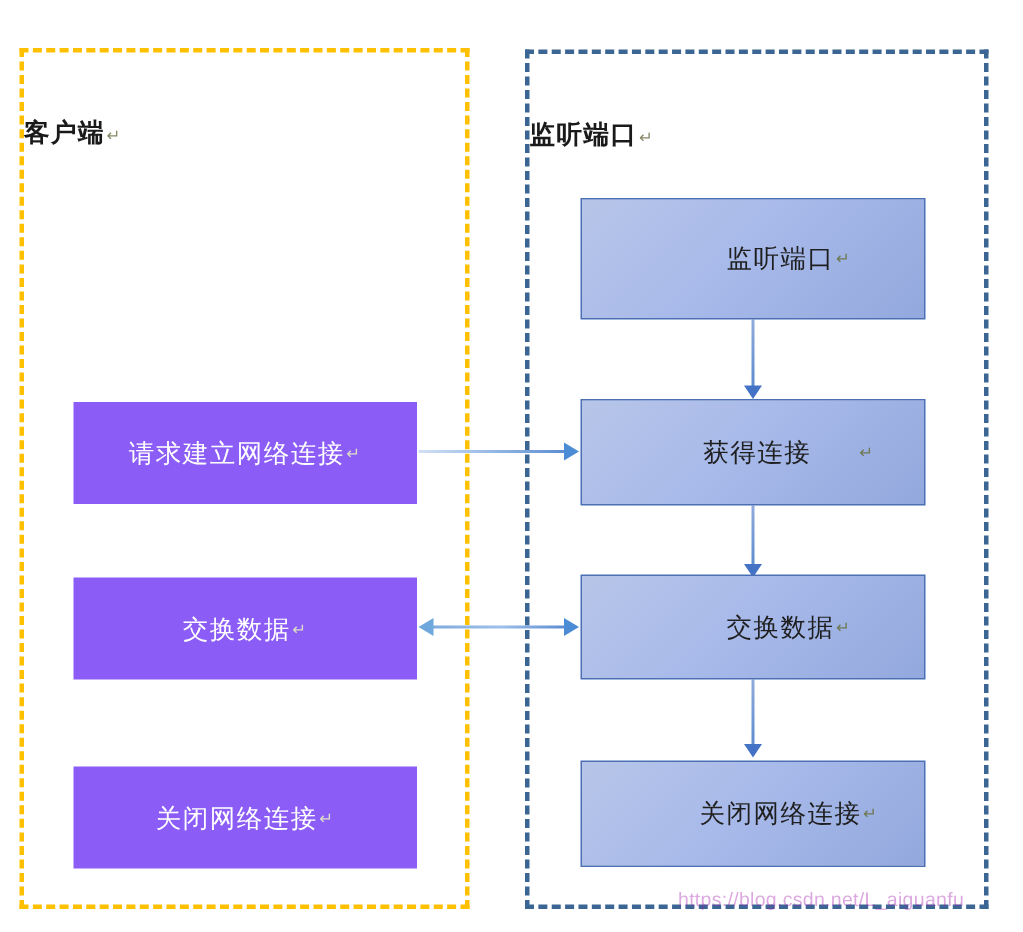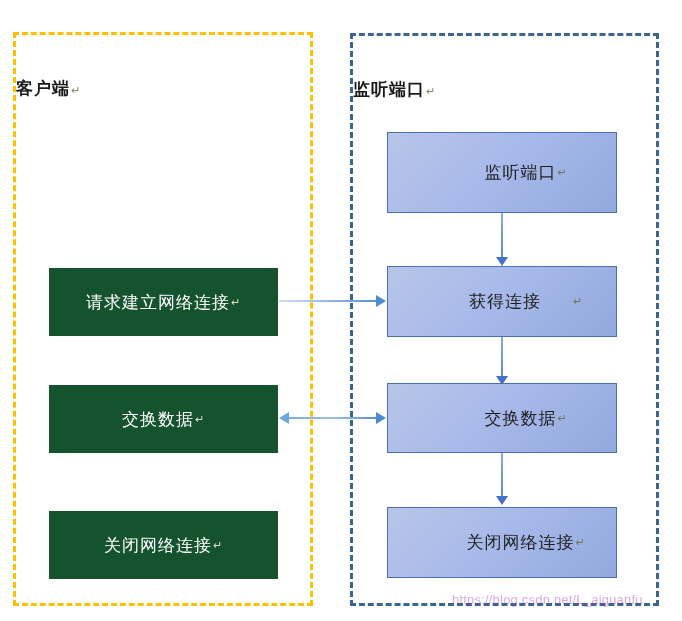--- a/index.html
+++ b/index.html
@@ -66,21 +66,21 @@
     box-sizing: border-box;
     display: flex;
     align-items: center;
     justify-content: center;
     font-family: "Liberation Serif", "DejaVu Serif", serif;
     font-size: 17px;
     letter-spacing: 1px;
     white-space: nowrap;
   }
   .node-client {
-    background: #14532d;
+    background: #8b5cf6;
     color: #ffffff;
     border: none;
   }
   .node-server {
     background: linear-gradient(135deg, #b7c5e8 0%, #a8baea 45%, #93a8dd 100%);
     color: #1f1f1f;
     border: 1px solid #4A6FB5;
     padding-left: 48px;
   }
   .node .pilcrow { color: #dcdcc8; }

